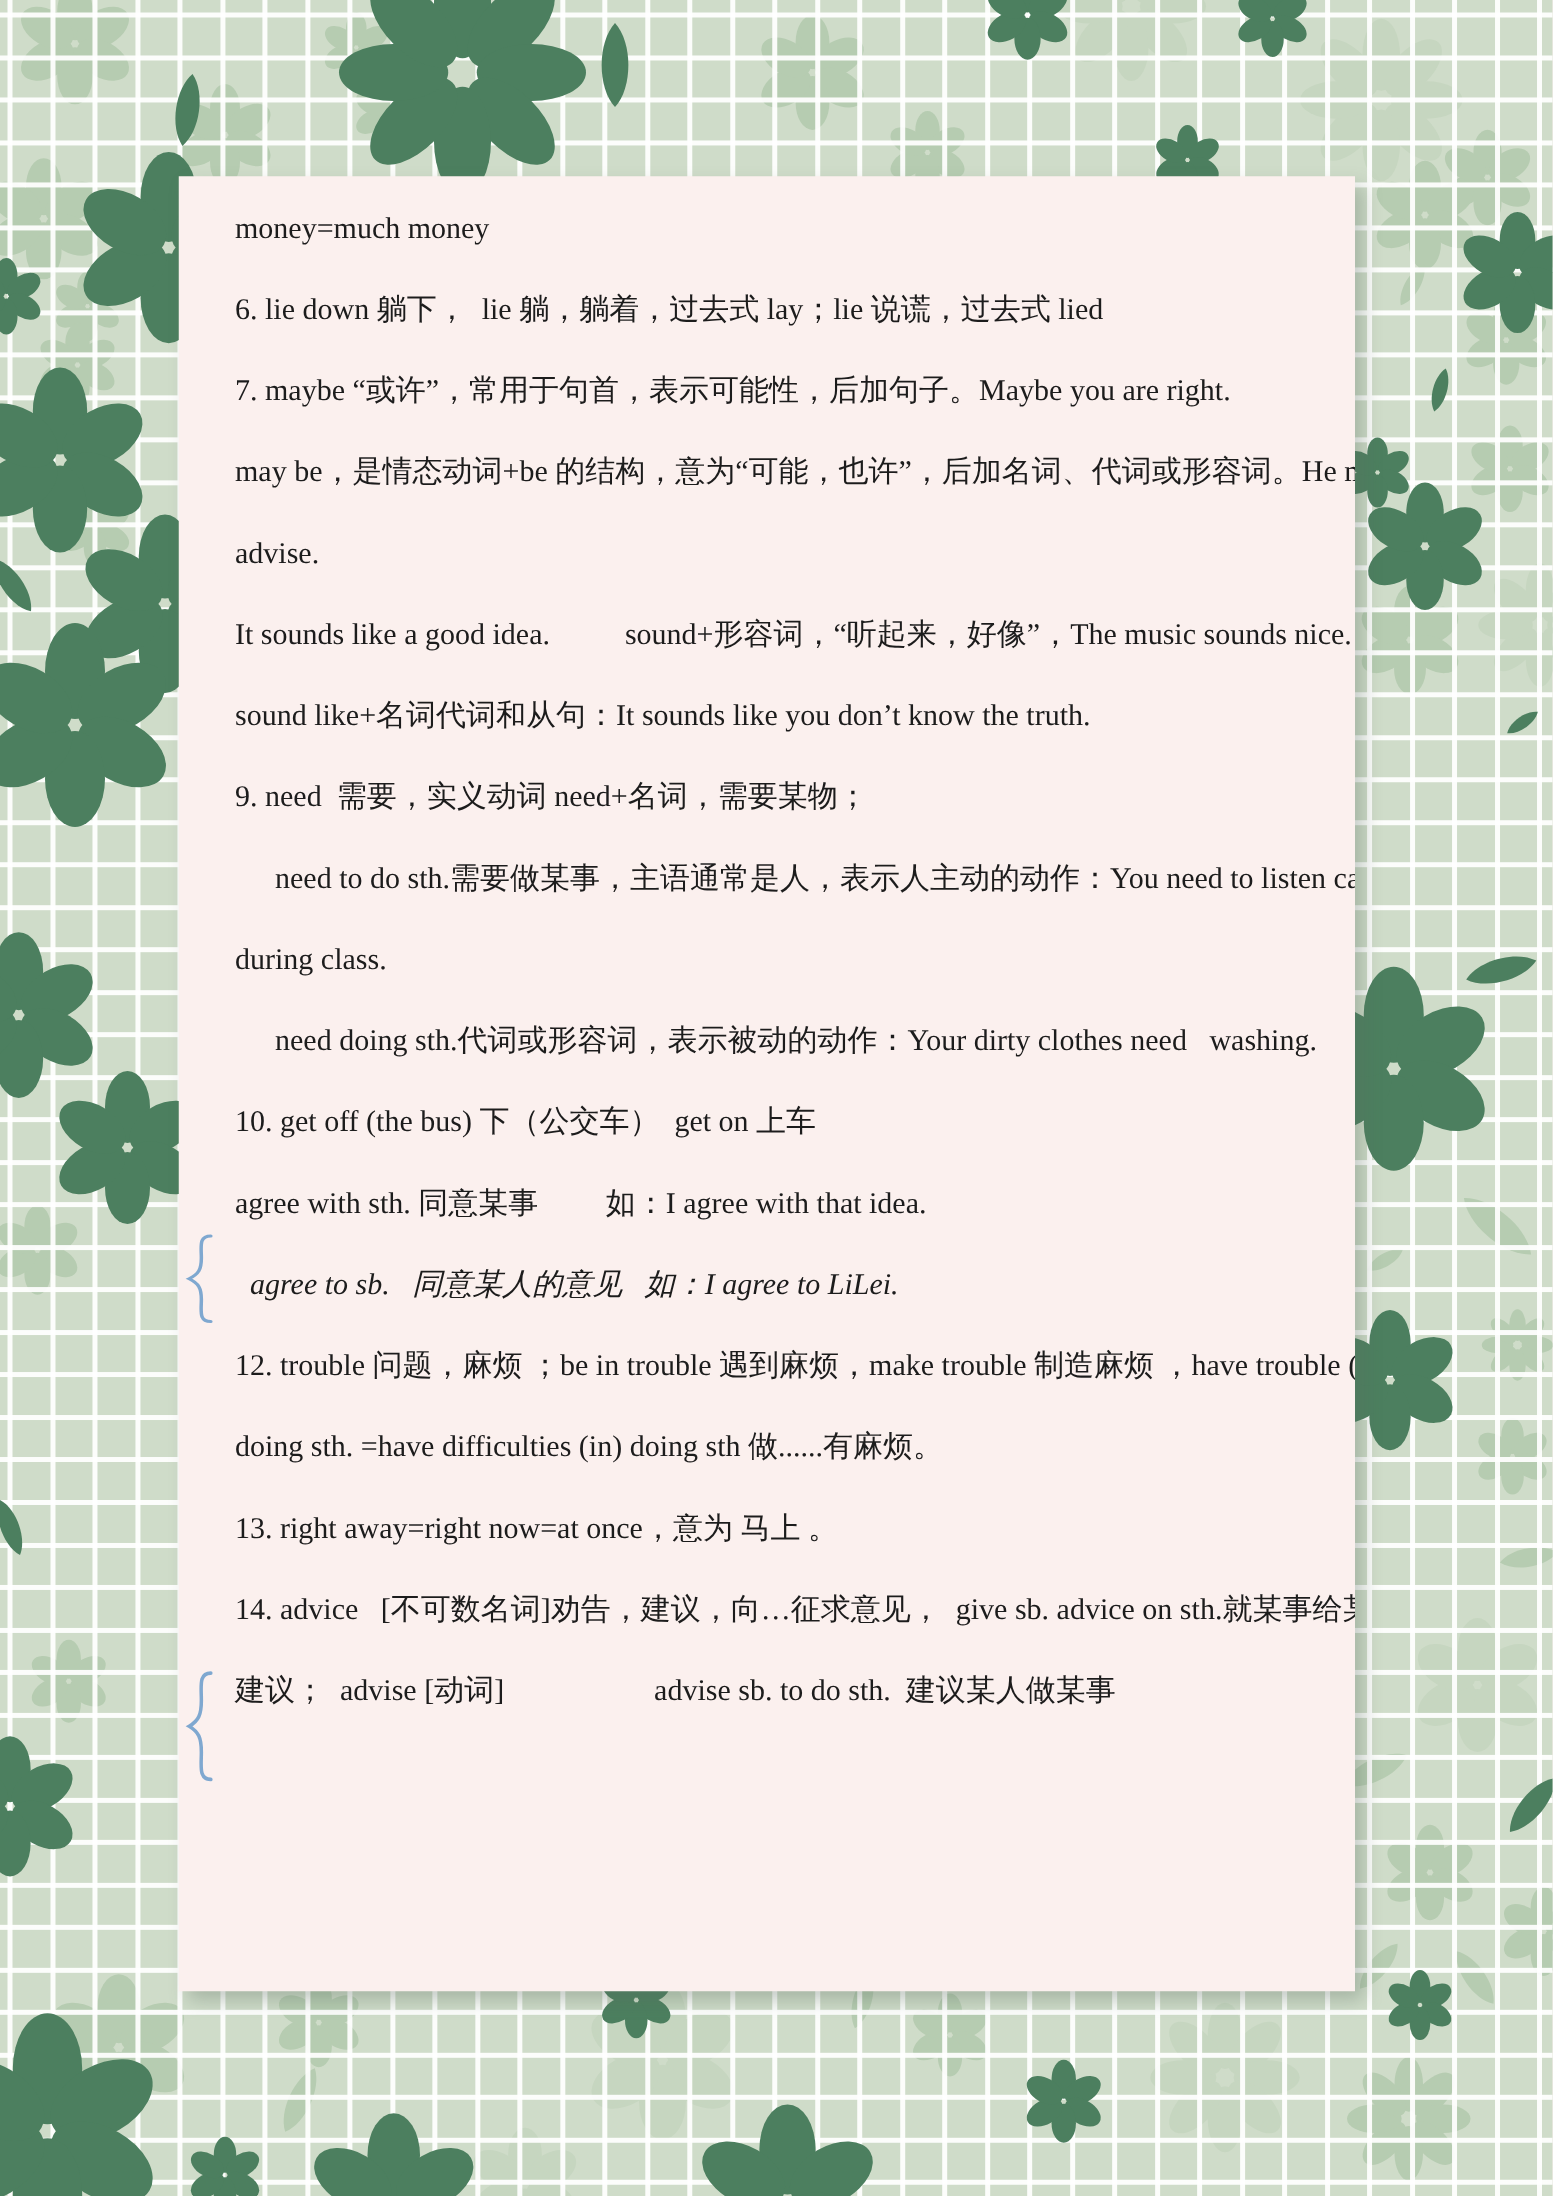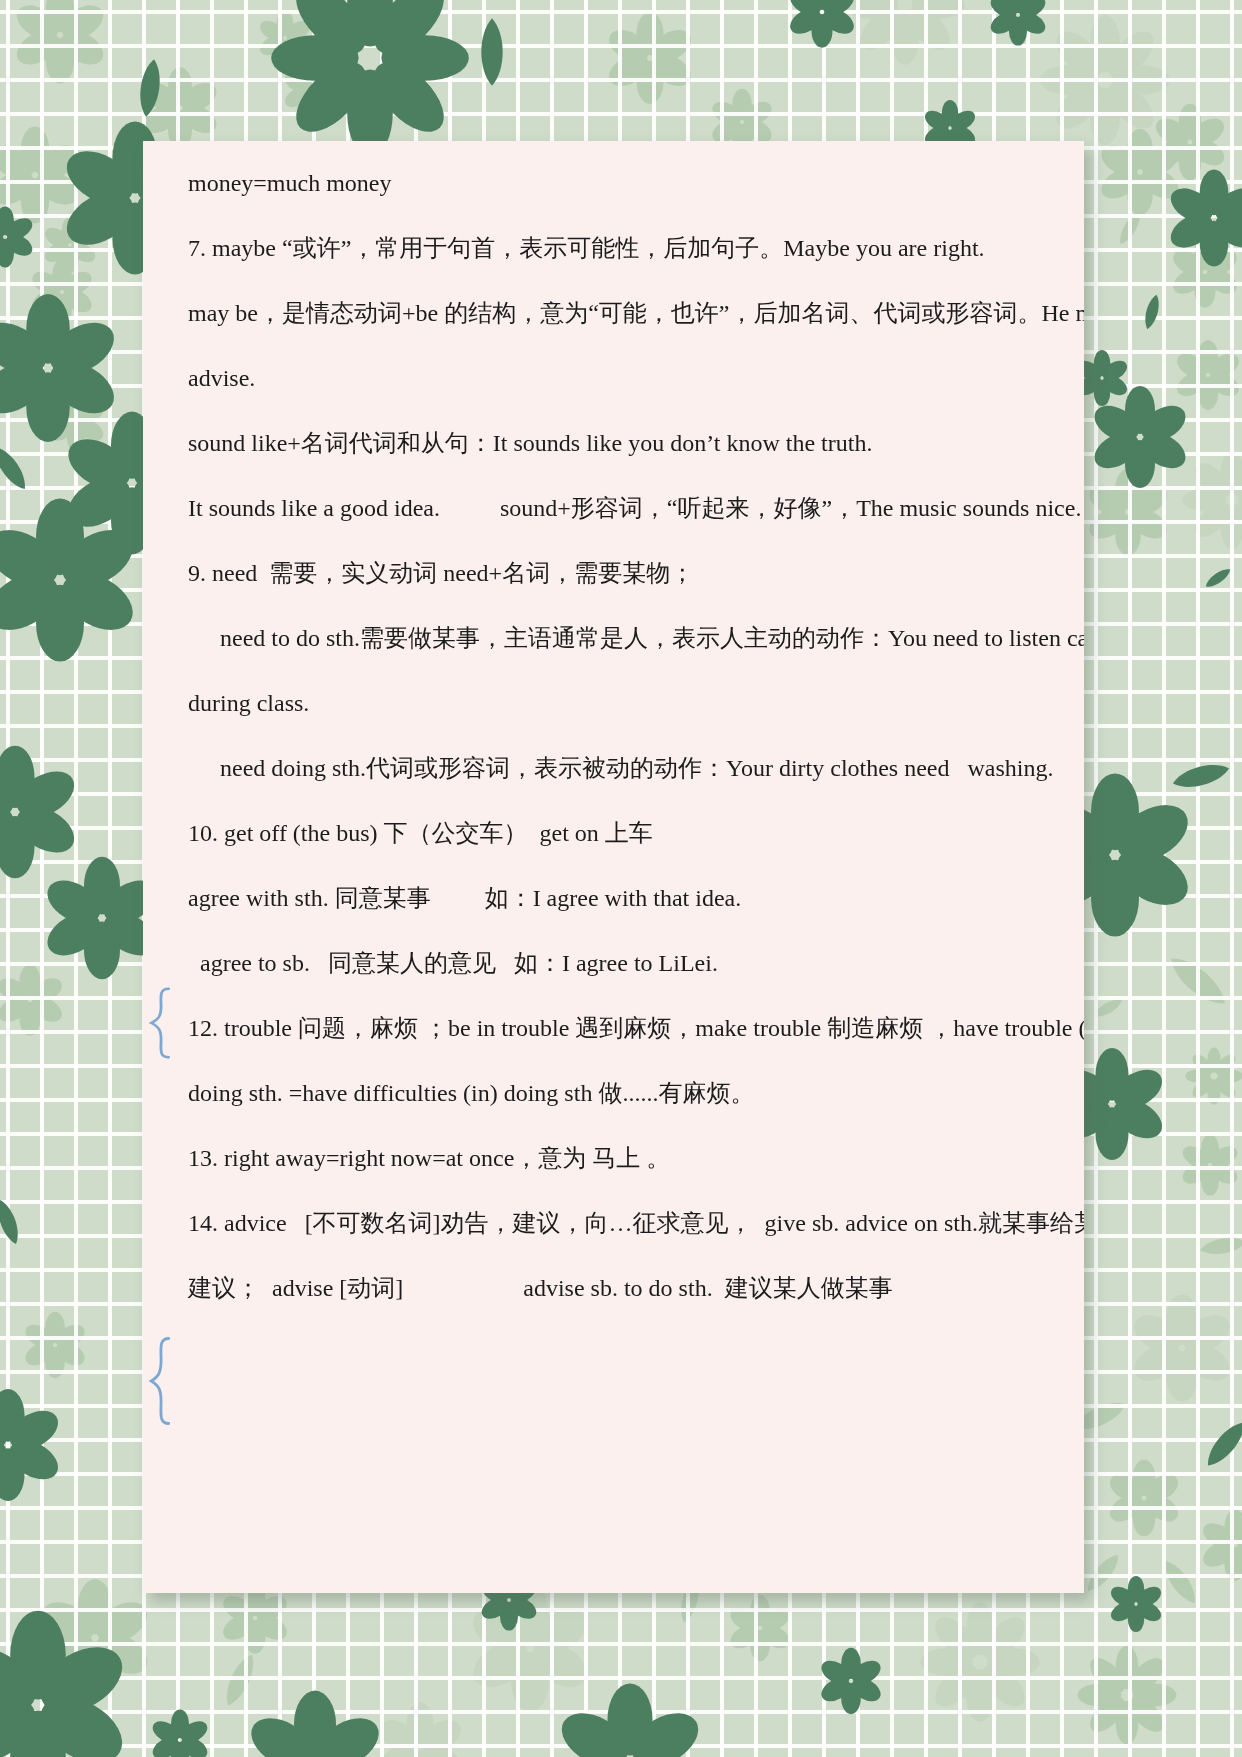--- a/index.html
+++ b/index.html
@@ -23,21 +23,21 @@
     box-shadow:7px 8px 14px rgba(90,110,95,0.35);
     padding:10px 18px 0 45px;
     box-sizing:border-box;
     overflow:hidden;
   }
   .line{
     height:65px;line-height:65px;white-space:pre;
     font-size:24px;color:#1c1c1c;
   }
   .ind0{padding-left:0;}
-  .ind1{padding-left:12px;}
+  .ind1{padding-left:12px;font-style:italic;}
   .ind2{padding-left:32px;}
   .brace{position:absolute;pointer-events:none;}
 </style>
 </head>
 <body>
 
 <svg class="layer" id="light-layer" width="1242" height="1757" viewBox="0 0 1242 1757">
   <defs>
     <g id="fl6">
       <ellipse cx="0" cy="-27" rx="15" ry="24"></ellipse>
@@ -289,25 +289,26 @@
       <use href="#lf" fill="#4c7f5f"></use>
     </g>
     <g transform="translate(8,1222) scale(0.9) rotate(-20)">
       <use href="#lf" fill="#4c7f5f"></use>
     </g>
   </svg>
 
 <div class="panel">
   <div>
       <div class="line ind0">money=much money</div>
+      <div class="line ind0">6. lie down 躺下，  lie 躺，躺着，过去式 lay；lie 说谎，过去式 lied</div>
       <div class="line ind0">7. maybe “或许”，常用于句首，表示可能性，后加句子。Maybe you are right.</div>
       <div class="line ind0">may be，是情态动词+be 的结构，意为“可能，也许”，后加名词、代词或形容词。He may be</div>
       <div class="line ind0">advise.</div>
+      <div class="line ind0">It sounds like a good idea.          sound+形容词，“听起来，好像”，The music sounds nice.</div>
       <div class="line ind0">sound like+名词代词和从句：It sounds like you don’t know the truth.</div>
-      <div class="line ind0">It sounds like a good idea.          sound+形容词，“听起来，好像”，The music sounds nice.</div>
       <div class="line ind0">9. need  需要，实义动词 need+名词，需要某物；</div>
       <div class="line ind2">need to do sth.需要做某事，主语通常是人，表示人主动的动作：You need to listen carefully</div>
       <div class="line ind0">during class.</div>
       <div class="line ind2">need doing sth.代词或形容词，表示被动的动作：Your dirty clothes need   washing.</div>
       <div class="line ind0">10. get off (the bus) 下（公交车）  get on 上车</div>
       <div class="line ind0">agree with sth. 同意某事         如：I agree with that idea.</div>
       <div class="line ind1">agree to sb.   同意某人的意见   如：I agree to LiLei.</div>
       <div class="line ind0">12. trouble 问题，麻烦 ；be in trouble 遇到麻烦，make trouble 制造麻烦 ，have trouble (in)</div>
       <div class="line ind0">doing sth. =have difficulties (in) doing sth 做......有麻烦。</div>
       <div class="line ind0">13. right away=right now=at once，意为 马上 。</div>

